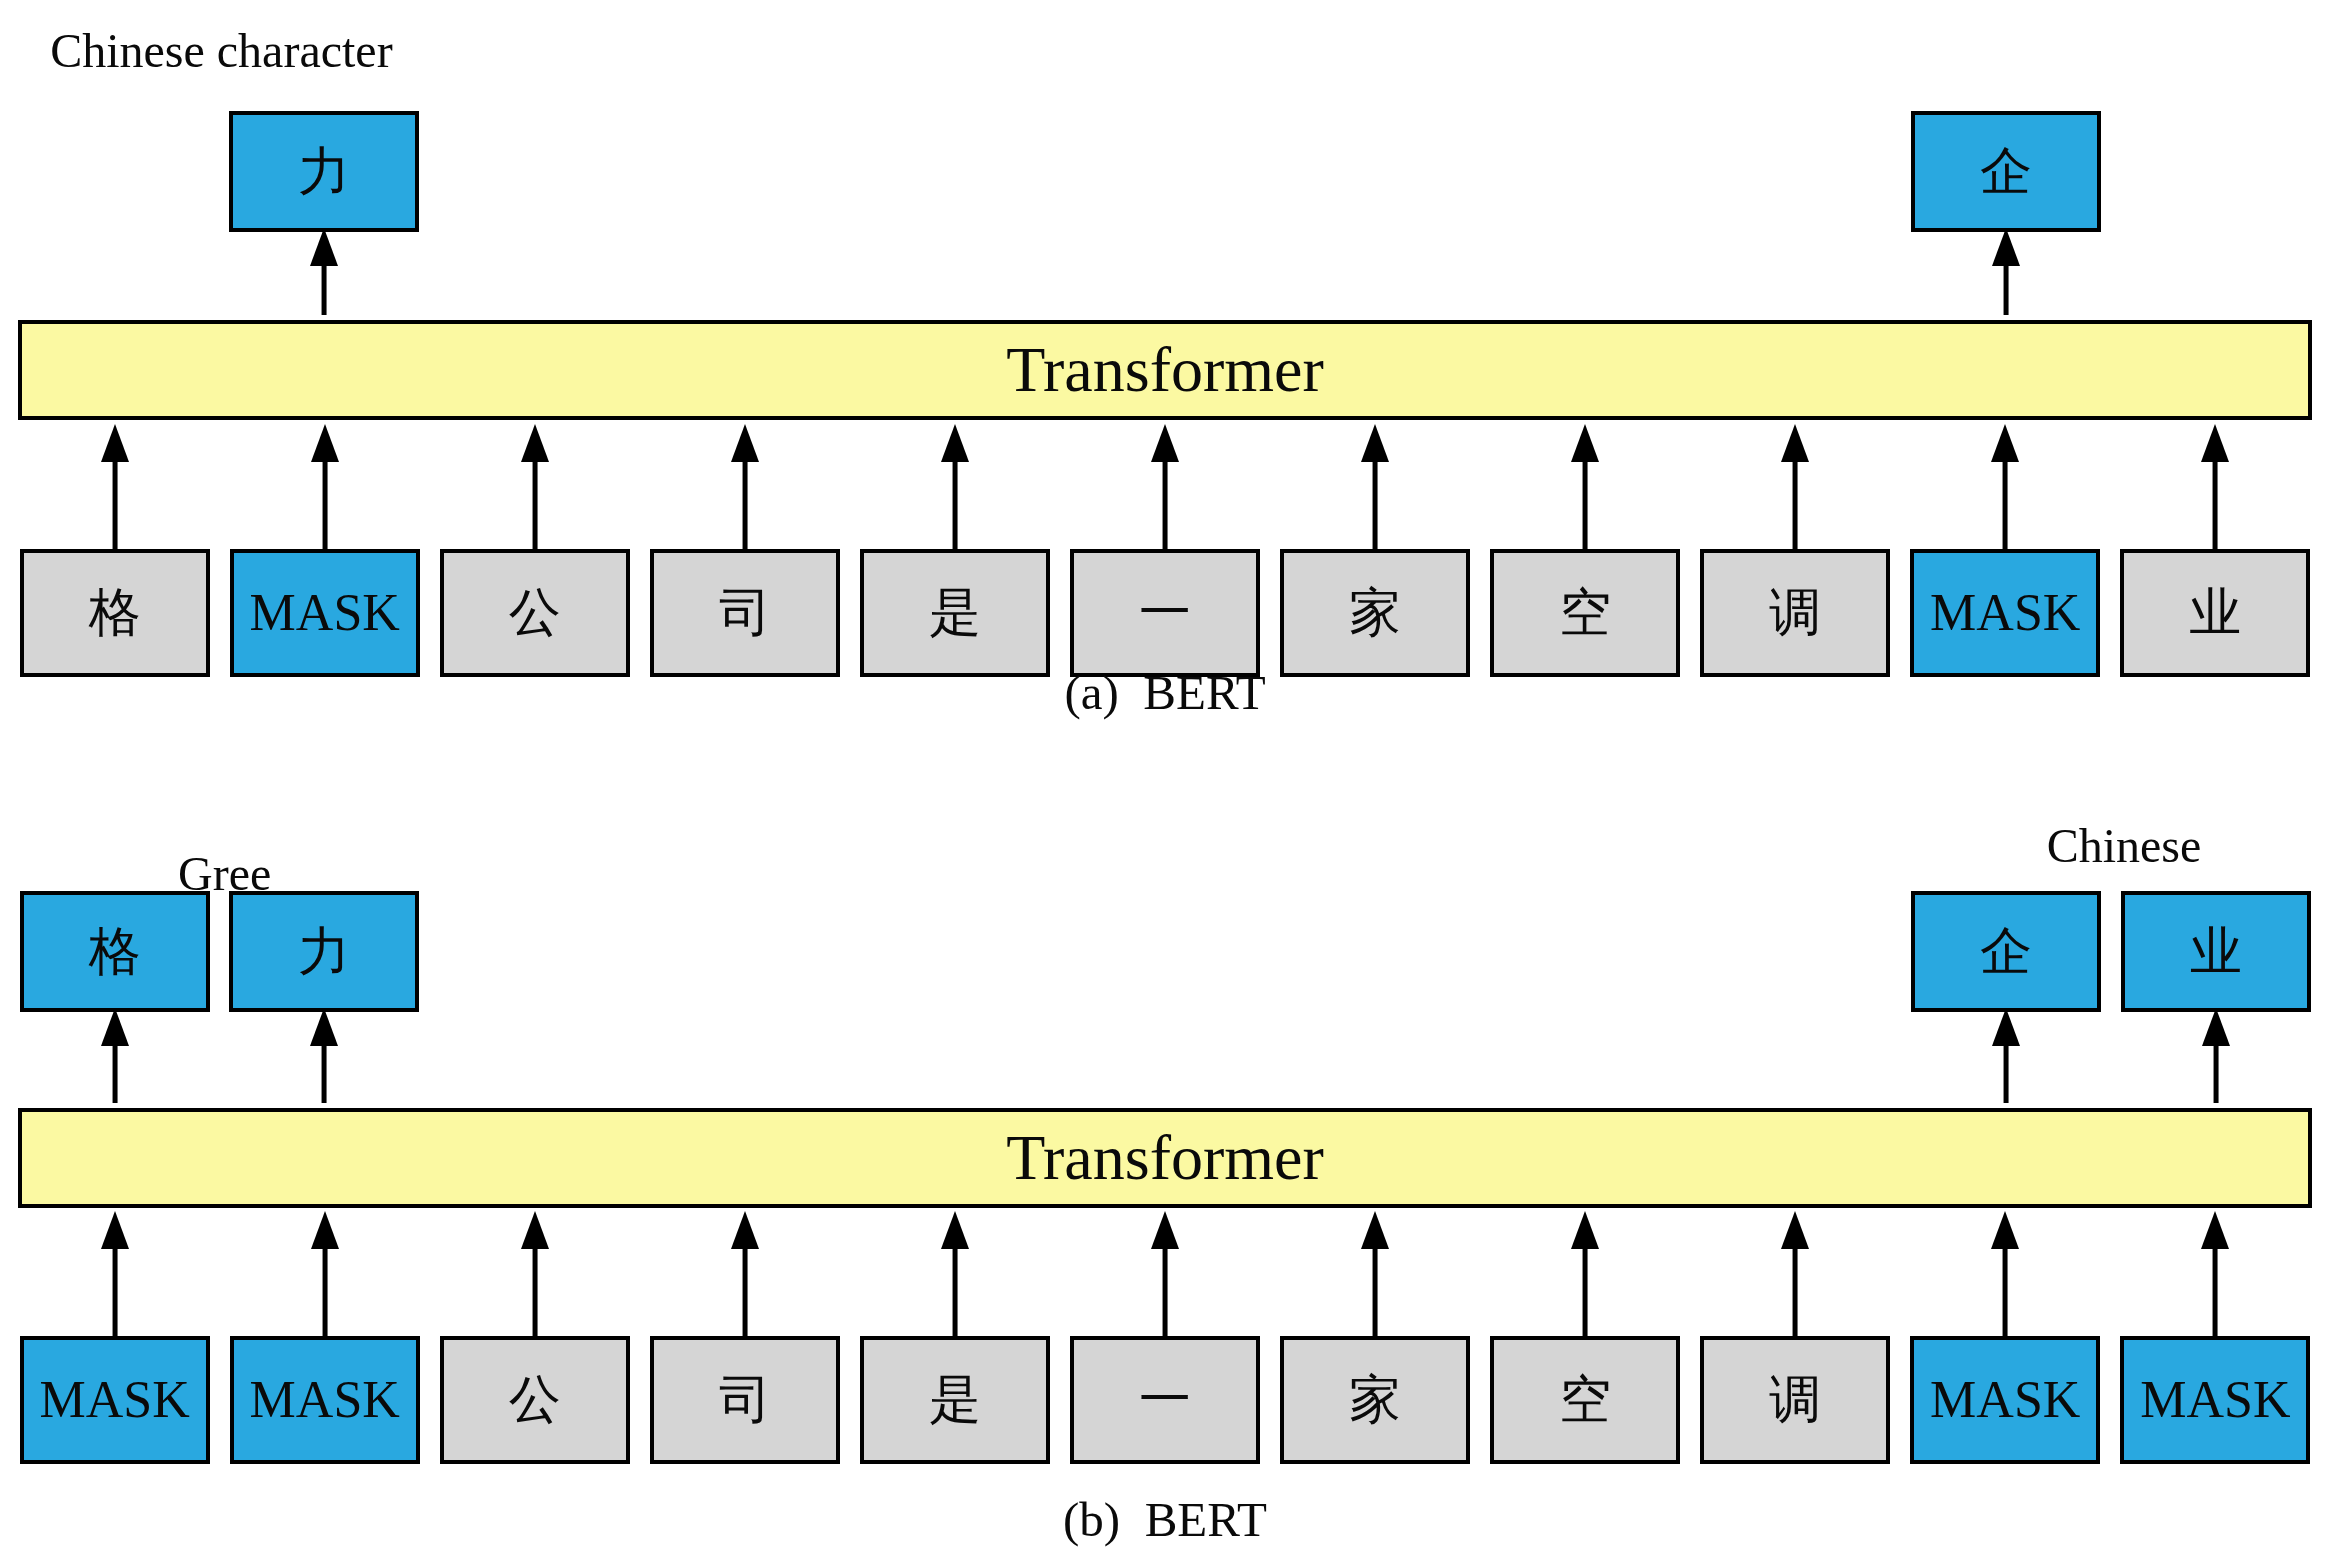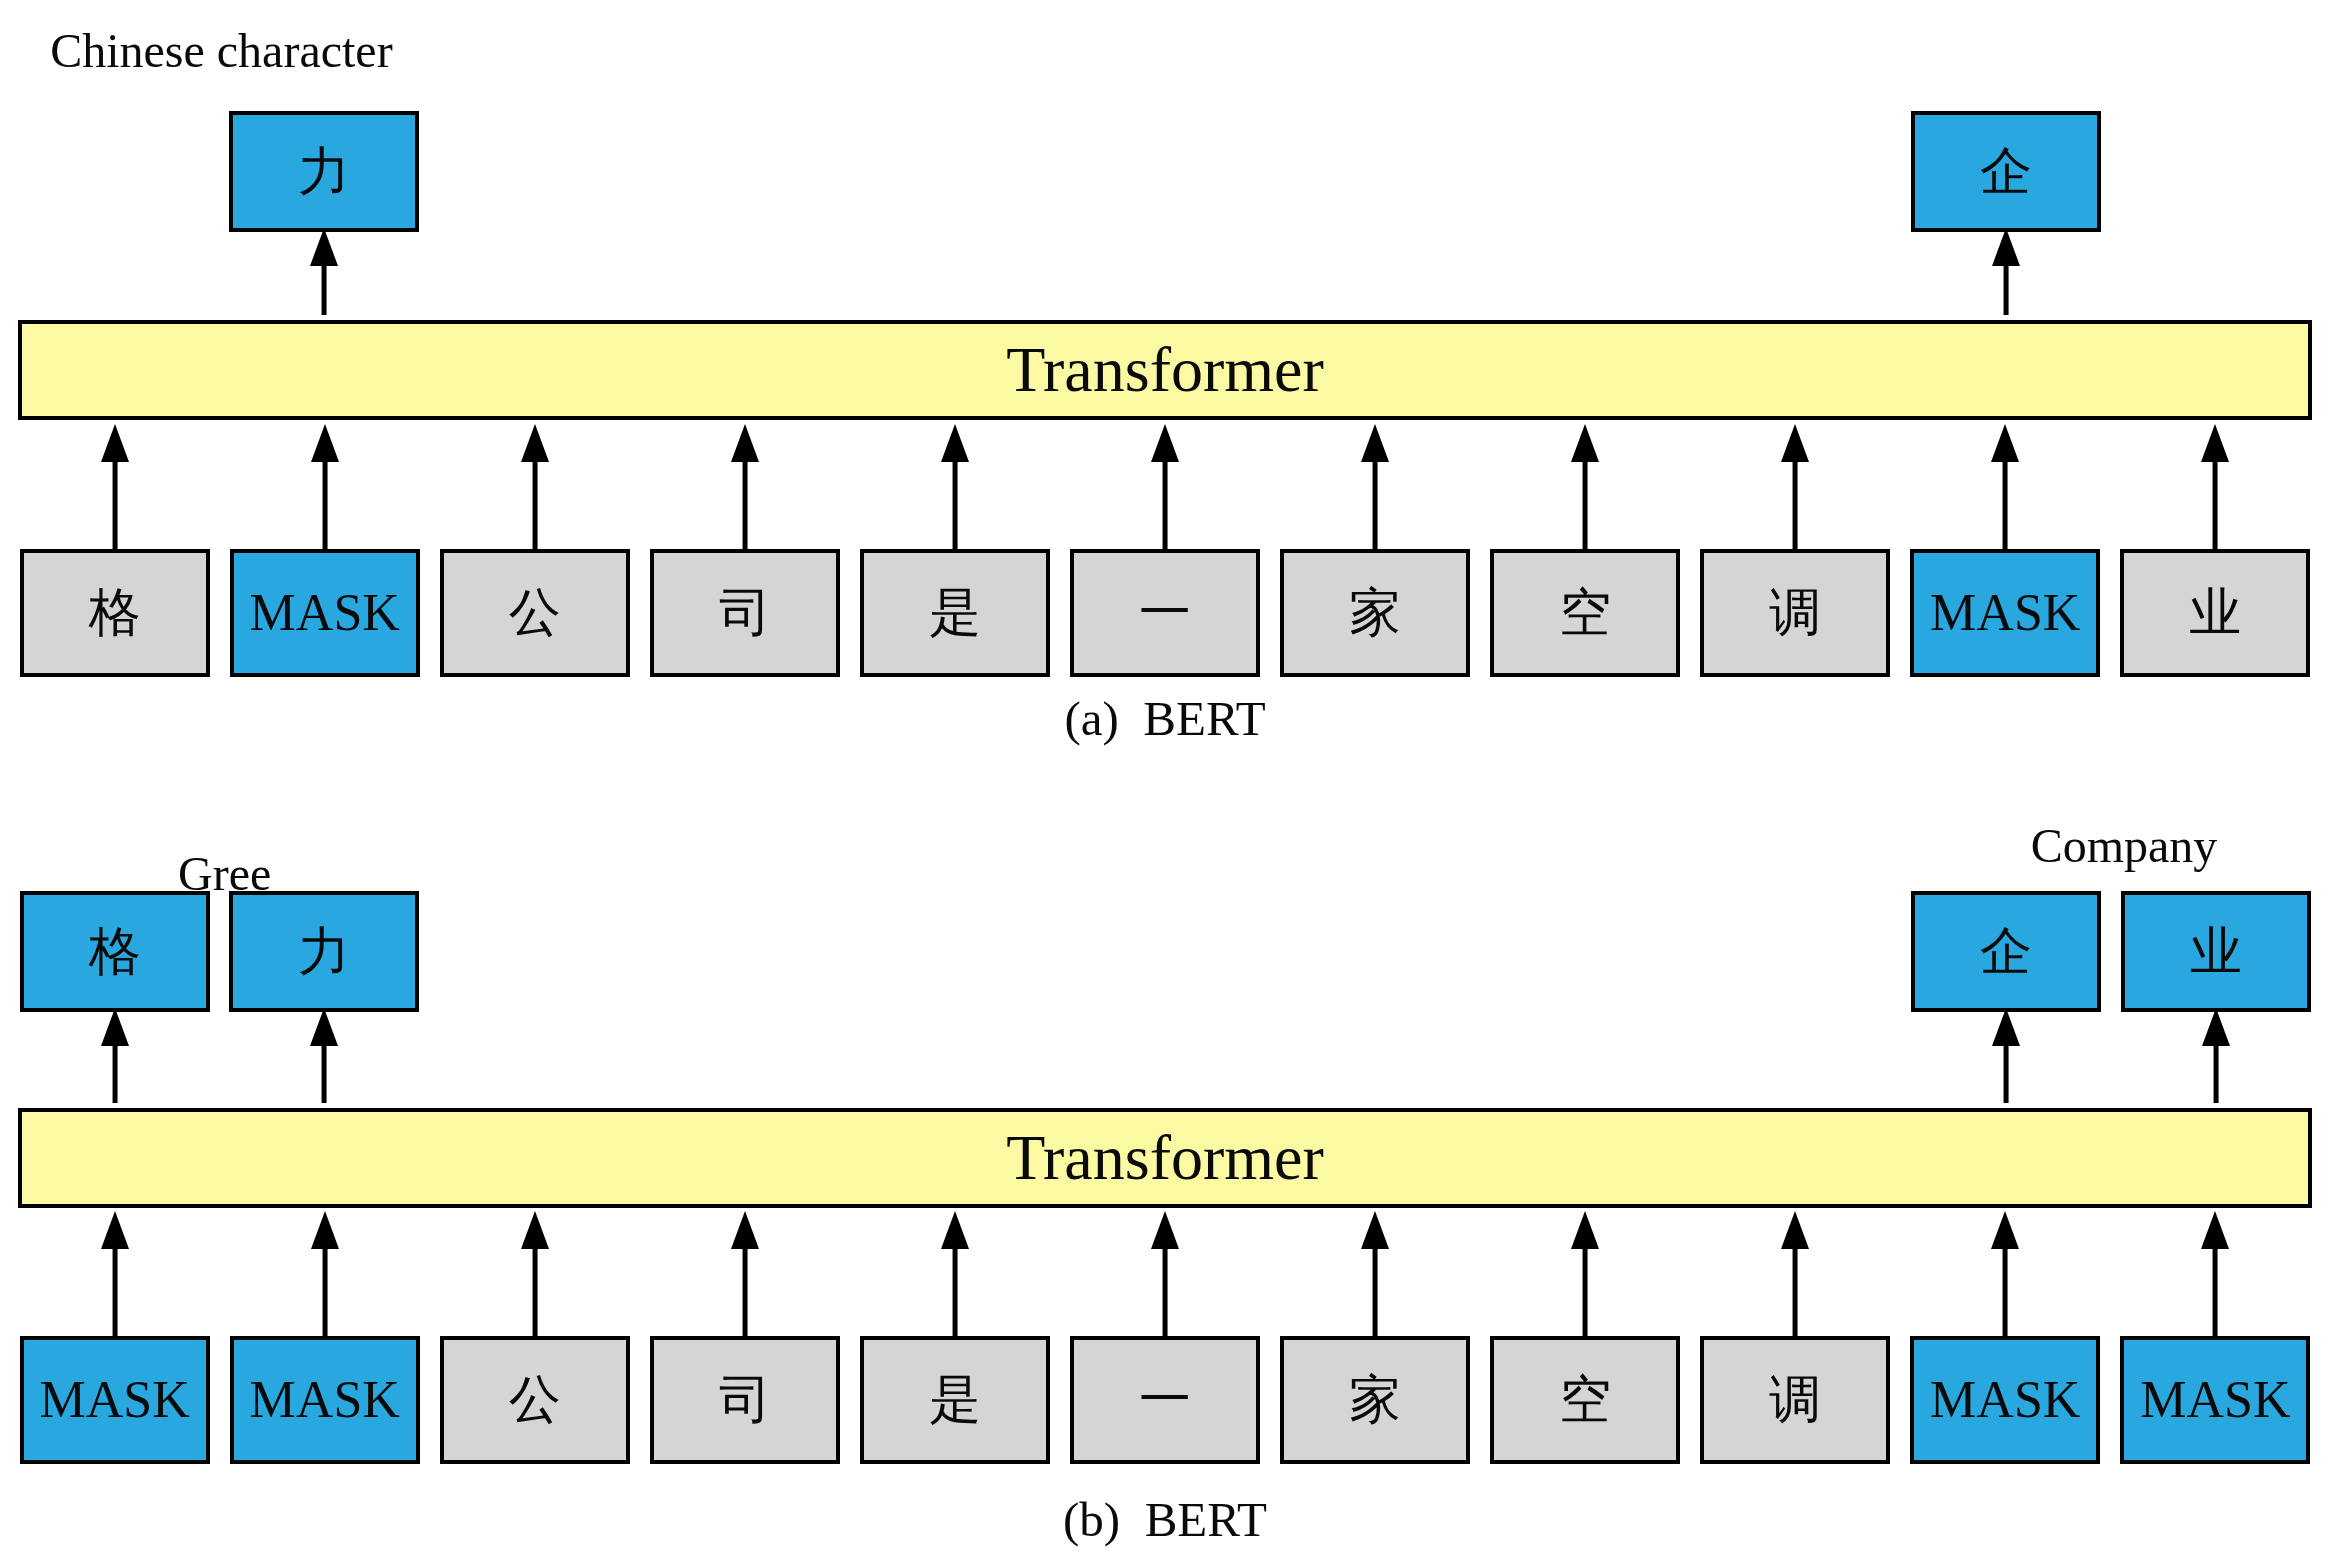--- a/index.html
+++ b/index.html
@@ -108,21 +108,21 @@
   .sec-b .output .arrow { height: 95px; }
 
   .caption {
     position: absolute;
     left: 0; right: 0;
     text-align: center;
     font-size: 49px;
     white-space: pre;
     line-height: 1.2;
   }
-  .sec-a .caption { top: 690px; }
+  .sec-a .caption { top: 664px; }
   .sec-b .caption { top: 1491px; }
 
   
   .sec-a .annotation.ann-0 { left: 16.4px;  width: 410px; top: 23px;  }
   .sec-b .annotation.ann-0 { left: 19.7px;  width: 410px; top: 846px; }
   .sec-b .annotation.ann-1 { left: 1960px; width: 328px; top: 818px; }
 
   
   .sec-a .output.col-2  { left: 229px; }
   .sec-a .output.col-10 { left: 1911px; }
@@ -199,21 +199,21 @@
         <span class="label">业</span>
       </div>
     </div>
 
     <div class="caption">(a)  BERT</div>
   </div>
 
   <div class="section sec-b">
 
     <div class="annotation ann-0">Gree</div>
-    <div class="annotation ann-1">Company</div>
+    <div class="annotation ann-1">Chinese</div>
 
     <div class="output box col-1">
       <span class="label">格</span>
       <span class="arrow"></span>
     </div>
     <div class="output box col-2">
       <span class="label">力</span>
       <span class="arrow"></span>
     </div>
     <div class="output box col-10">

